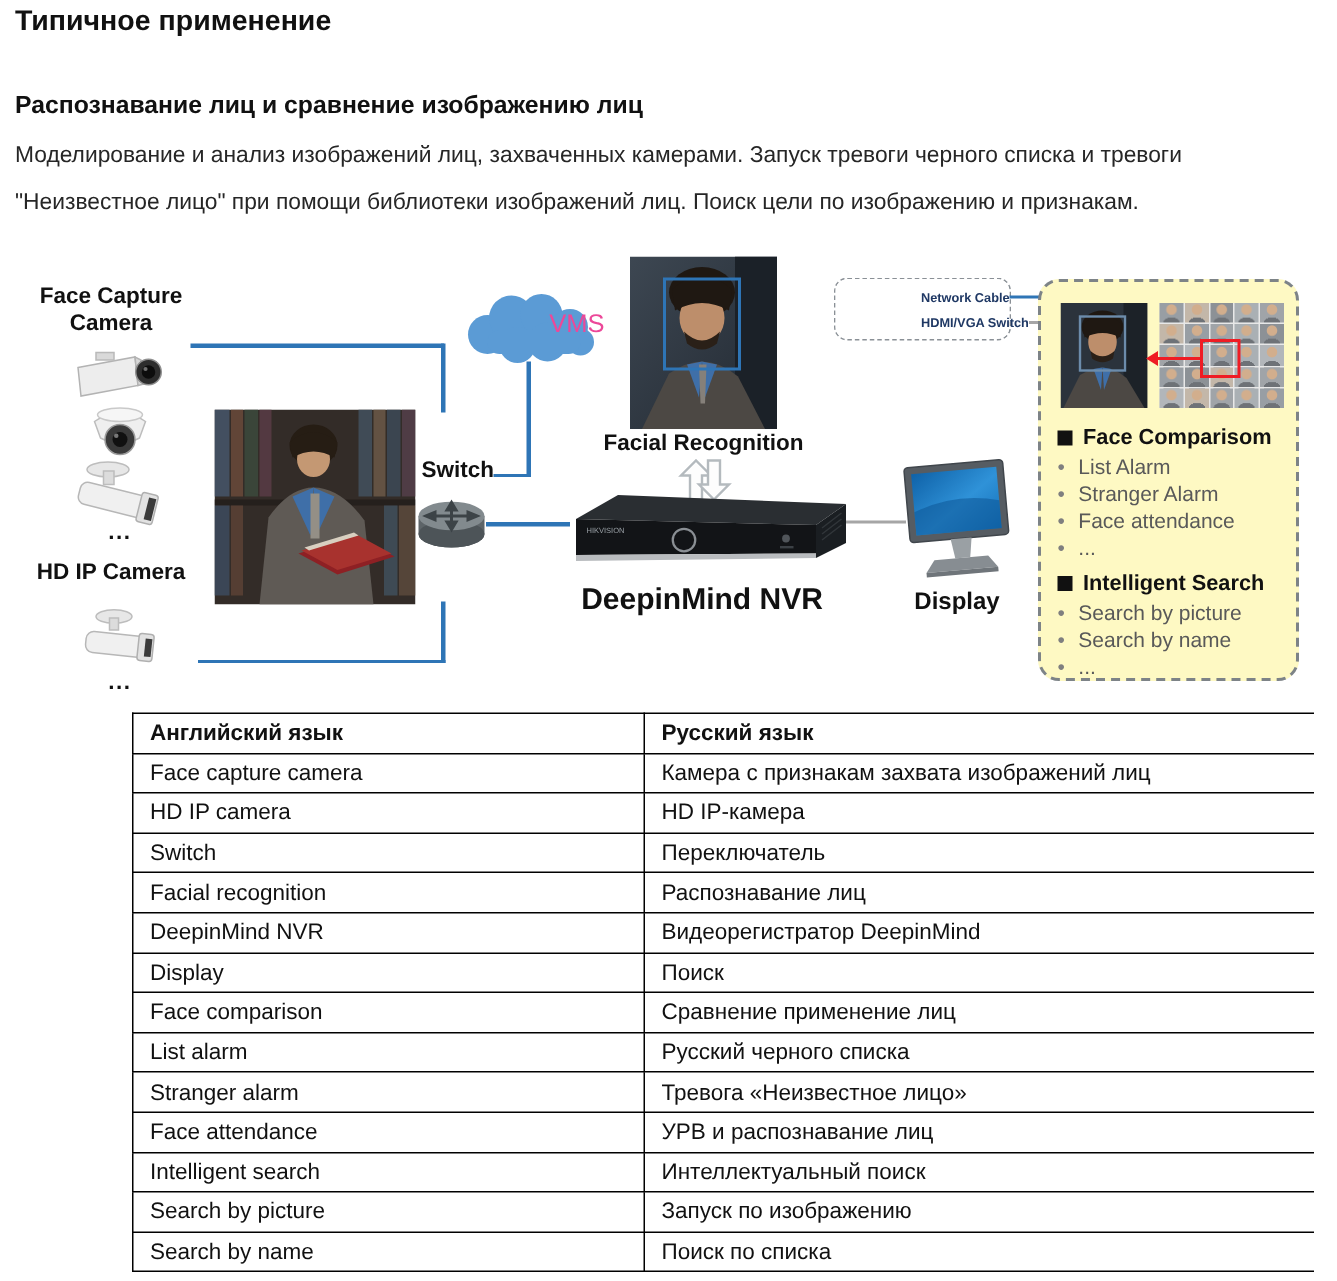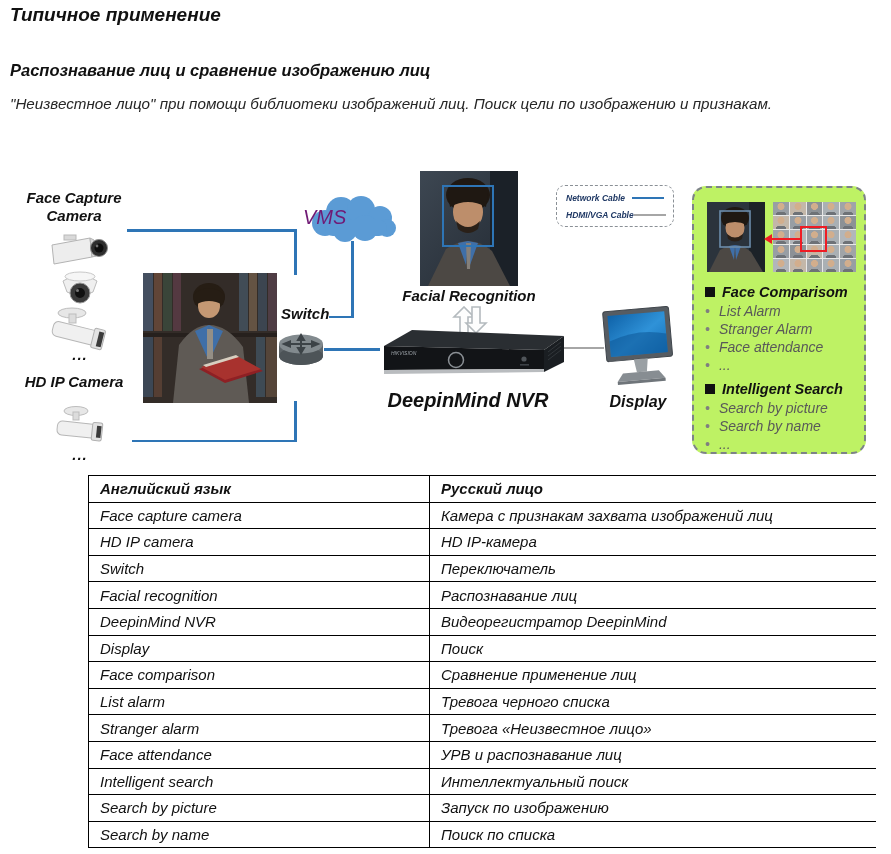--- a/index.html
+++ b/index.html
@@ -1,45 +1,45 @@
 <!DOCTYPE html>
 <html><head>
 <meta charset="utf-8">
 <style>
   html,body{margin:0;padding:0;background:#fff;}
   .canvas{
     position:relative;width:876px;height:854px;background:#fff;overflow:hidden;
-    font-family:"Liberation Sans",sans-serif;color:#1a1a1a;font-style:italic;
+    font-family:"Liberation Sans",sans-serif;color:#1a1a1a;
   }
   .abs{position:absolute;}
 
   
   .doc-title{left:10px;top:4px;font-size:19px;font-weight:bold;color:#111;}
   .sec-title{left:10px;top:61px;font-size:16.5px;font-weight:bold;color:#111;}
   .para{left:10px;top:88px;width:872px;font-size:15.2px;line-height:31px;color:#262626;}
 
   
   .dlabel{font-weight:bold;font-size:15px;color:#111;}
   .center{text-align:center;}
 
   
   .wire{position:absolute;background:#2e75b6;}
   .wire.gray{background:#a6a6a6;}
 
   
   .legend{left:556px;top:185px;width:118px;height:42px;border:1.5px dashed #8a9096;
     border-radius:9px;box-sizing:border-box;padding:7px 9px 6px 9px;
     display:flex;flex-direction:column;justify-content:space-between;background:#fff;}
-  .legend-row{display:flex;align-items:center;justify-content:space-between;}
+  .legend-row{display:flex;align-items:center;justify-content:space-between;margin-left:48px;}
   .legend-label{font-size:8.5px;font-weight:bold;color:#1f3864;white-space:nowrap;}
   .legend-line{width:32px;height:1.5px;flex:none;}
 
   
   .panel{left:692px;top:186px;width:174px;height:268px;border:2px dashed #7d8387;
-    border-radius:14px;box-sizing:border-box;background:#bef264;}
+    border-radius:14px;box-sizing:border-box;background:#fef9c3;}
   .panel-list{position:absolute;left:11px;top:92px;width:154px;}
   .pl-head{display:flex;align-items:center;gap:7px;font-weight:bold;font-size:14.5px;
     color:#111;line-height:20px;margin-top:2px;}
   .pl-square{width:10px;height:10px;background:#111;flex:none;}
   .pl-item{display:flex;gap:9px;font-size:14px;color:#595959;line-height:18px;}
   .pl-bullet{color:#7f7f7f;flex:none;}
 
   
   .faces-grid{left:773px;top:202px;width:83px;height:70px;display:grid;
     grid-template-columns:repeat(5,1fr);grid-template-rows:repeat(5,1fr);gap:1px;background:#e8e8e8;}
@@ -70,20 +70,21 @@
   .dots{font-weight:bold;font-size:15px;color:#111;letter-spacing:1px;}
 </style>
 </head>
 <body>
 
 <div class="canvas">
 
   <div class="abs doc-title">Типичное применение</div>
   <div class="abs sec-title">Распознавание лиц и сравнение изображению лиц</div>
   <div class="abs para">
+    <div>Моделирование и анализ изображений лиц, захваченных камерами. Запуск тревоги черного списка и тревоги</div>
     <div>"Неизвестное лицо" при помощи библиотеки изображений лиц. Поиск цели по изображению и признакам.</div>
   </div>
 
   <div class="abs dlabel center" style="left:16px;top:189px;width:116px;line-height:18px;">Face Capture Camera</div>
 
   <div class="abs" style="left:48px;top:232px;">
     <svg width="62" height="36" viewBox="0 0 62 36">
       <polygon points="4,13 42,6 44,25 6,32" fill="#ededed" stroke="#b3b3b3"></polygon>
       <polygon points="42,6 44,25 48,24 46,8" fill="#d7d7d7" stroke="#b3b3b3"></polygon>
       <rect x="16" y="3" width="12" height="5" fill="#d9d9d9" stroke="#b9b9b9"></rect>
@@ -179,21 +180,21 @@
         <circle cx="22" cy="31" r="13"></circle>
           <circle cx="38" cy="20" r="15"></circle>
           <circle cx="58" cy="18" r="14"></circle>
         <circle cx="77" cy="26" r="12"></circle>
           <circle cx="84" cy="36" r="9"></circle>
           <circle cx="62" cy="36" r="13"></circle>
         <circle cx="42" cy="38" r="12"></circle>
           <rect x="22" y="28" width="62" height="16" rx="8"></rect>
       </g>
     </svg>
-    <span class="abs" style="left:0;top:14px;width:100px;text-align:left;color:#701a75;font-size:20px;">VMS</span>
+    <span class="abs" style="left:0;top:14px;width:100px;text-align:right;color:#ec4899;font-size:17px;">VMS</span>
   </div>
 
   <div class="abs dlabel" style="left:281px;top:305px;">Switch</div>
 
   <div class="abs" style="left:276px;top:330px;">
     <svg width="50" height="40" viewBox="0 0 50 40">
       <path d="M3 14 v12 a22 9 0 0 0 44 0 v-12 Z" fill="#5d6468"></path>
       <ellipse cx="25" cy="26" rx="22" ry="9" fill="#4d5458"></ellipse>
       <ellipse cx="25" cy="14" rx="22" ry="9.5" fill="#828a8e"></ellipse>
       <g stroke="#3c4347" stroke-width="2" fill="#3c4347">
@@ -277,21 +278,21 @@
   </div>
 
   <div class="abs dlabel center" style="left:603px;top:393px;width:70px;font-size:16px;">Display</div>
 
   <div class="abs legend">
     <div class="legend-row">
       <span class="legend-label">Network Cable</span>
       <span class="legend-line" style="background:#2e75b6;"></span>
     </div>
     <div class="legend-row">
-      <span class="legend-label">HDMI/VGA Cable</span>
+      <span class="legend-label">HDMI/VGA Switch</span>
       <span class="legend-line" style="background:#a6a6a6;"></span>
     </div>
   </div>
 
   <div class="abs panel">
     <div class="panel-list">
       <div class="pl-head">
         <span class="pl-square"></span>
         <span>Face Comparisom</span>
       </div>
@@ -373,21 +374,21 @@
       <i></i>
   </div>
   <div class="abs red-line"></div>
   <div class="abs red-head"></div>
   <div class="abs red-box"></div>
 
   <table class="xtable">
     <tbody>
         <tr class="hdr">
       <td class="c1">Английский язык</td>
-      <td>Русский лицо</td>
+      <td>Русский язык</td>
     </tr>
     <tr>
           <td class="c1">Face capture camera</td>
           <td>Камера с признакам захвата изображений лиц</td>
         </tr>
     <tr>
           <td class="c1">HD IP camera</td>
           <td>HD IP-камера</td>
         </tr>
     <tr>
@@ -405,21 +406,21 @@
     <tr>
           <td class="c1">Display</td>
           <td>Поиск</td>
         </tr>
     <tr>
           <td class="c1">Face comparison</td>
           <td>Сравнение применение лиц</td>
         </tr>
     <tr>
           <td class="c1">List alarm</td>
-          <td>Тревога черного списка</td>
+          <td>Русский черного списка</td>
         </tr>
     <tr>
           <td class="c1">Stranger alarm</td>
           <td>Тревога «Неизвестное лицо»</td>
         </tr>
     <tr>
           <td class="c1">Face attendance</td>
           <td>УРВ и распознавание лиц</td>
         </tr>
     <tr>

